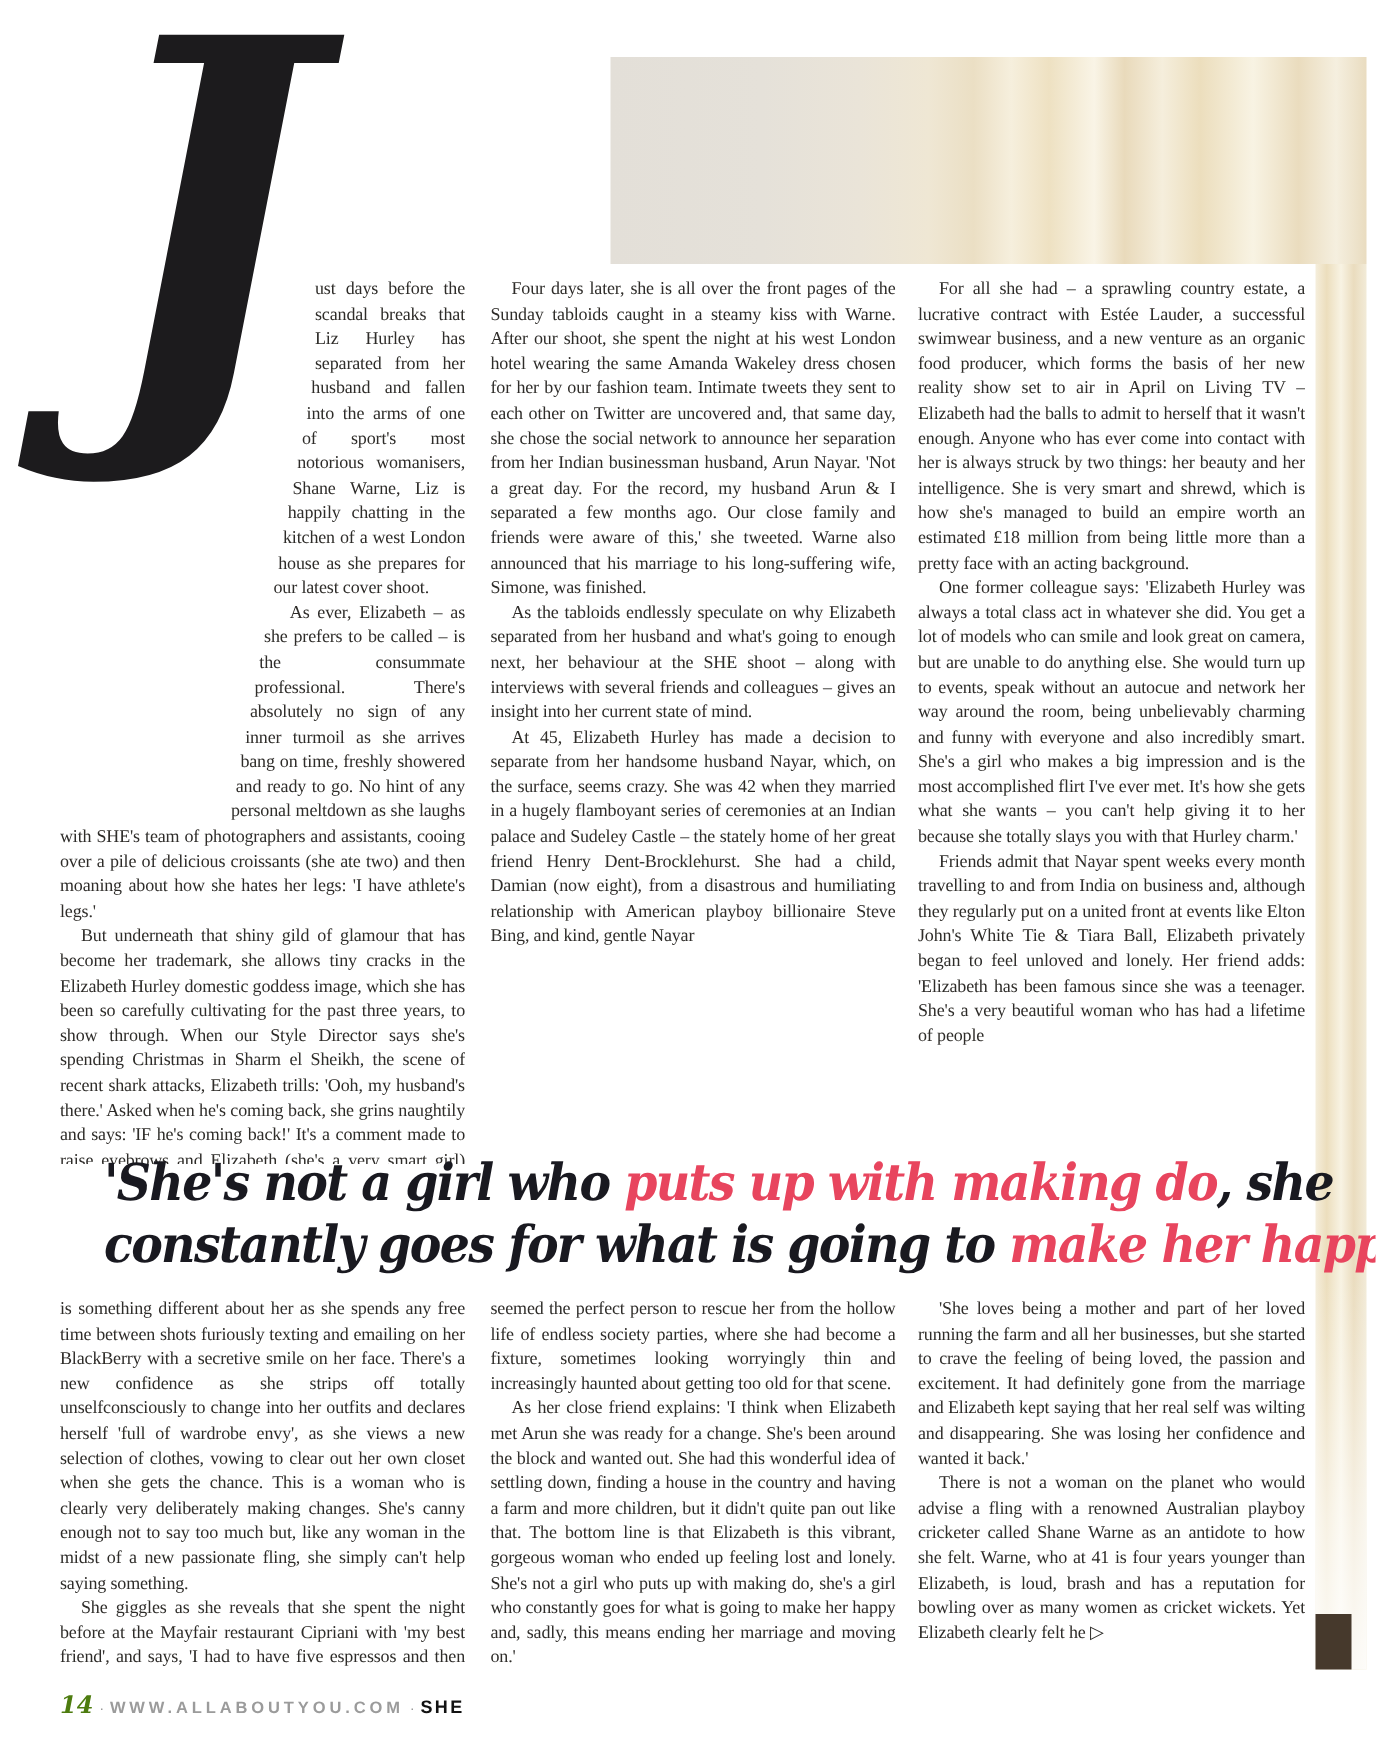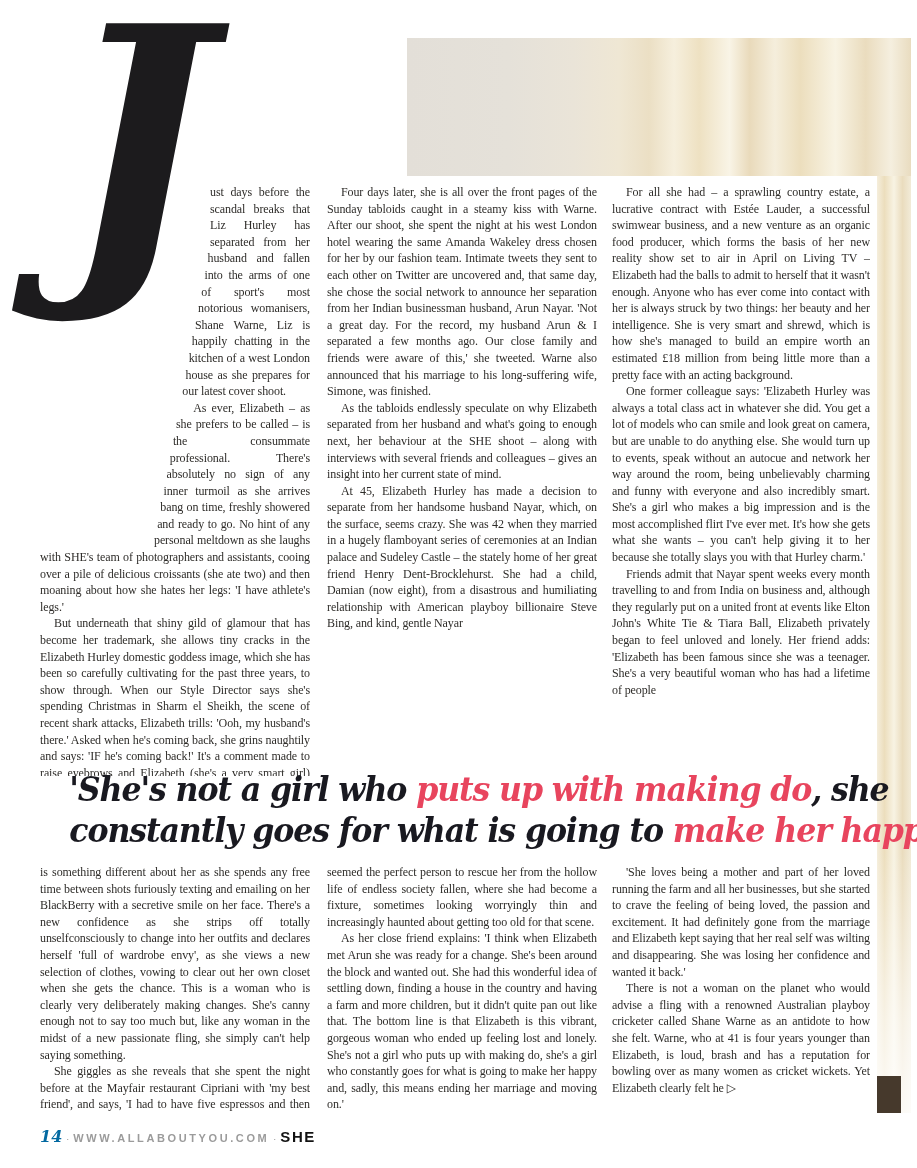--- a/index.html
+++ b/index.html
@@ -53,24 +53,24 @@
     position:absolute;left:40px;top:769px;width:837px;text-align:left;
     font-family:"DejaVu Serif",serif;font-style:italic;font-weight:700;color:#191920;
   }
   .pull-quote .line{
     white-space:nowrap;font-size:34px;line-height:41px;letter-spacing:-1.2px;
     transform:scaleX(.93);transform-origin:center;
   }
   .pull-quote .accent{color:var(--accent_pink,#e8455e)}
   
   .footer{position:absolute;left:40px;top:1127px;display:flex;align-items:baseline;gap:4px}
-  .footer .num{font-family:"DejaVu Serif",serif;font-style:italic;font-weight:700;font-size:16px;color:#0369a1}
+  .footer .num{font-family:"DejaVu Serif",serif;font-style:italic;font-weight:700;font-size:16px;color:#4d7c0f}
   .footer .dot{font-family:"Liberation Sans",sans-serif;font-size:9px;color:#8f8f8f}
   .footer .url{font-family:"Liberation Sans",sans-serif;font-size:11px;font-weight:700;letter-spacing:2.6px;color:#9b9b9b}
-  .footer .brand{font-family:"Liberation Sans",sans-serif;font-size:15px;font-weight:700;letter-spacing:1.6px;color:#121212}
+  .footer .brand{font-family:"Liberation Sans",sans-serif;font-size:12px;font-weight:700;letter-spacing:1.6px;color:#121212}
 </style>
 </head>
 <body>
 
 <div class="photo-band"></div>
 <div class="photo-strip"></div>
 <div class="dark-object"></div>
 
 <div class="dropcap-j">J</div>
 
@@ -99,21 +99,21 @@
   <div class="line"><span>constantly goes for what is going to </span><span class="accent">make her happy'</span></div>
 </div>
 
 <div id="col-b1" class="col">
 
 <p>is something different about her as she spends any free time between shots furiously texting and emailing on her BlackBerry with a secretive smile on her face. There's a new confidence as she strips off totally unselfconsciously to change into her outfits and declares herself 'full of wardrobe envy', as she views a new selection of clothes, vowing to clear out her own closet when she gets the chance. This is a woman who is clearly very deliberately making changes. She's canny enough not to say too much but, like any woman in the midst of a new passionate fling, she simply can't help saying something.</p>
     <p class="ind">She giggles as she reveals that she spent the night before at the Mayfair restaurant Cipriani with 'my best friend', and says, 'I had to have five espressos and then we sat in the car outside my</p>
   </div>
 <div id="col-b2" class="col">
 
-<p>seemed the perfect person to rescue her from the hollow life of endless society fallen, where she had become a fixture, sometimes looking worryingly thin and increasingly haunted about getting too old for that scene.</p>
+<p>seemed the perfect person to rescue her from the hollow life of endless society parties, where she had become a fixture, sometimes looking worryingly thin and increasingly haunted about getting too old for that scene.</p>
     <p class="ind">As her close friend explains: 'I think when Elizabeth met Arun she was ready for a change. She's been around the block and wanted out. She had this wonderful idea of settling down, finding a house in the country and having a farm and more children, but it didn't quite pan out like that. The bottom line is that Elizabeth is this vibrant, gorgeous woman who ended up feeling lost and lonely. She's not a girl who puts up with making do, she's a girl who constantly goes for what is going to make her happy and, sadly, this means ending her marriage and moving on.'</p>
   </div>
 <div id="col-b3" class="col">
 
     <p class="ind">'She loves being a mother and part of her loved running the farm and all her businesses, but she started to crave the feeling of being loved, the passion and excitement. It had definitely gone from the marriage and Elizabeth kept saying that her real self was wilting and disappearing. She was losing her confidence and wanted it back.'</p>
     <p class="ind">There is not a woman on the planet who would advise a fling with a renowned Australian playboy cricketer called Shane Warne as an antidote to how she felt. Warne, who at 41 is four years younger than Elizabeth, is loud, brash and has a reputation for bowling over as many women as cricket wickets. Yet Elizabeth clearly felt he ▷</p>
   </div>
 
 <div class="footer">
   <span class="num">14</span>

